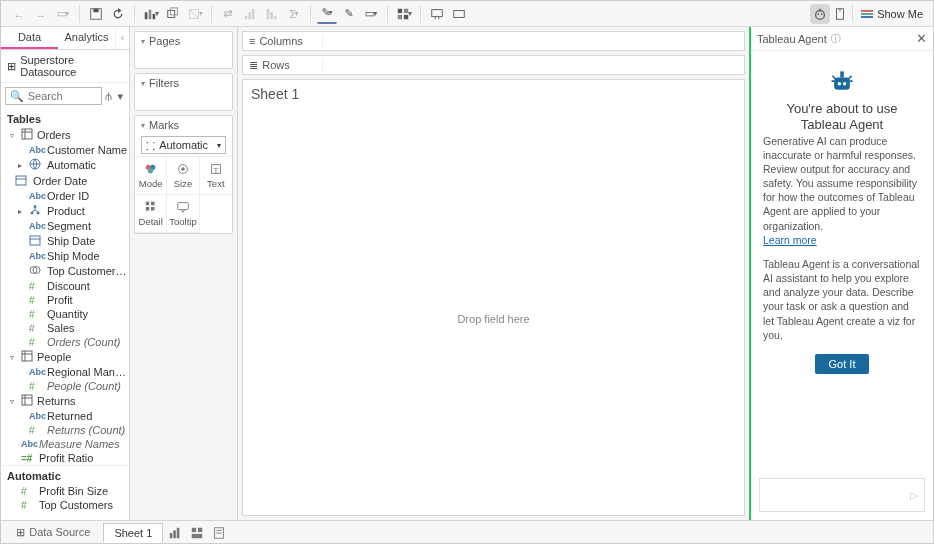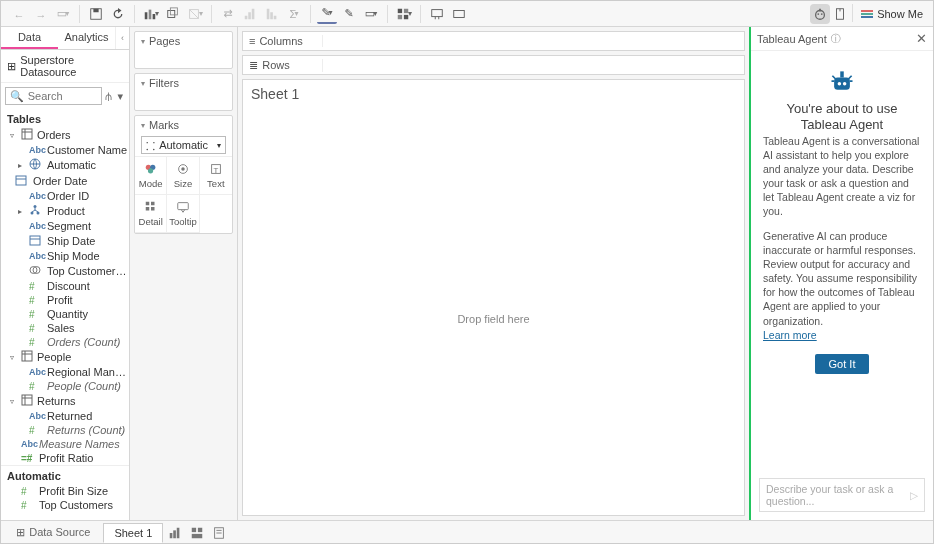--- a/index.html
+++ b/index.html
@@ -488,26 +488,25 @@
       <div class="agent-ico">
         <svg width="28" height="28" viewBox="0 0 32 32">
             <rect x="7" y="12" width="18" height="14" rx="4" fill="#1a699e"></rect>
             <circle cx="13" cy="19" r="2" fill="#fff"></circle>
             <circle cx="19" cy="19" r="2" fill="#fff"></circle>
             <rect x="14" y="5" width="4" height="7" fill="#1a699e"></rect>
             <path d="M5 10l4 4M27 10l-4 4M4 16h3M25 16h3" stroke="#1a699e" stroke-width="2"></path>
           </svg>
       </div>
       <div class="agent-title">You're about to use Tableau Agent</div>
+      <div class="agent-p"><span>Generative AI can produce inaccurate or harmful responses. Review output for accuracy and safety. You assume responsibility for how the outcomes of Tableau Agent are applied to your organization.</span><br><span class="agent-link">Learn more</span></div>
       <div class="agent-p">Tableau Agent is a conversational AI assistant to help you explore and analyze your data. Describe your task or ask a question and let Tableau Agent create a viz for you.</div>
-      <div class="agent-p"><span>Generative AI can produce inaccurate or harmful responses. Review output for accuracy and safety. You assume responsibility for how the outcomes of Tableau Agent are applied to your organization.</span><br><span class="agent-link">Learn more</span></div>
       <button class="gotit">Got It</button>
     </div>
     <div class="agent-input">
-      <span>Describe your task or ask a question...</span>
       <span class="send">▷</span>
     </div>
   </div>
 </div>
 
 <div class="bottom">
   <div class="btab"><span style="margin-right:4px">⊞</span><span>Data Source</span></div>
   <div class="btab active">Sheet 1</div>
   <div class="bico">
       <svg width="14" height="14" viewBox="0 0 16 16">

